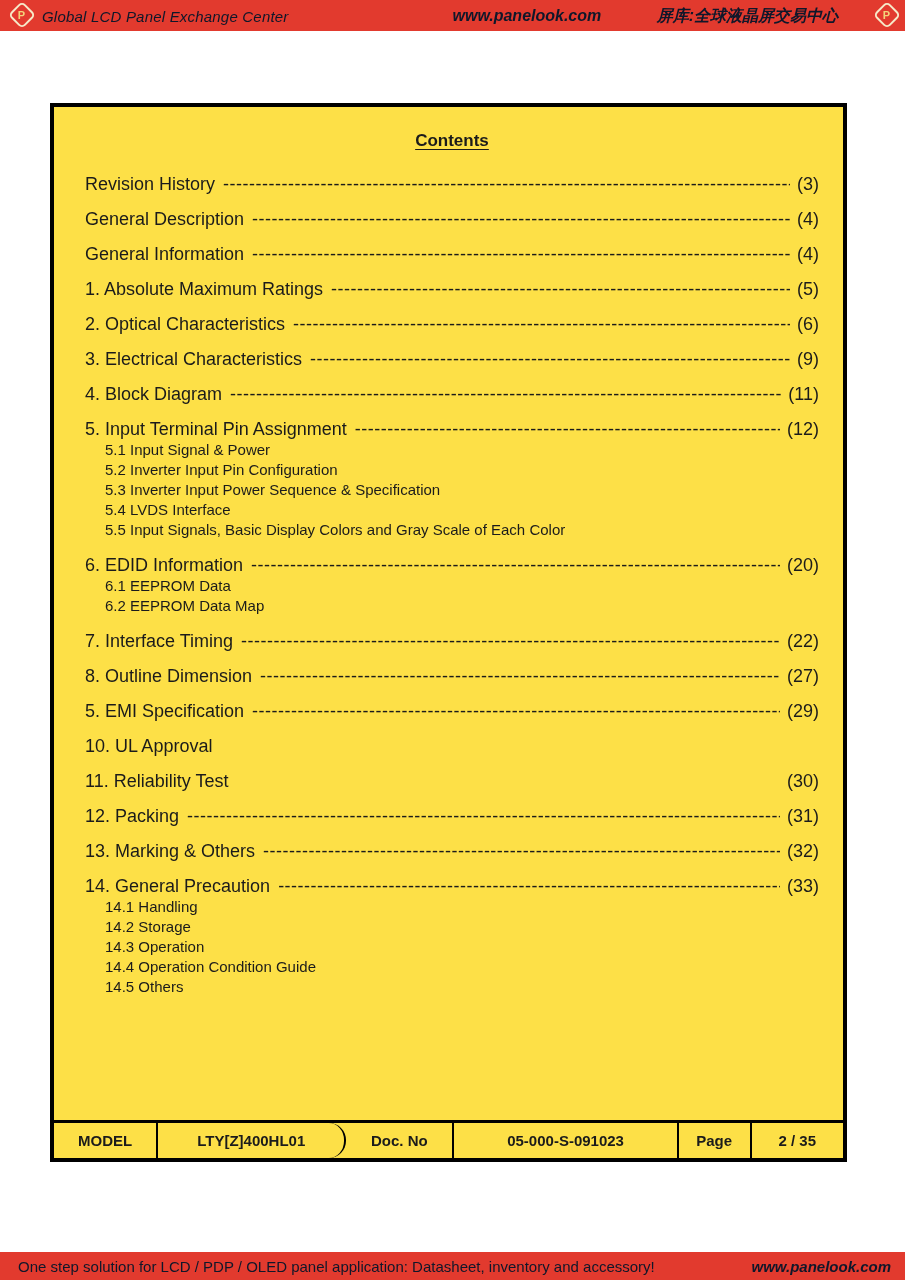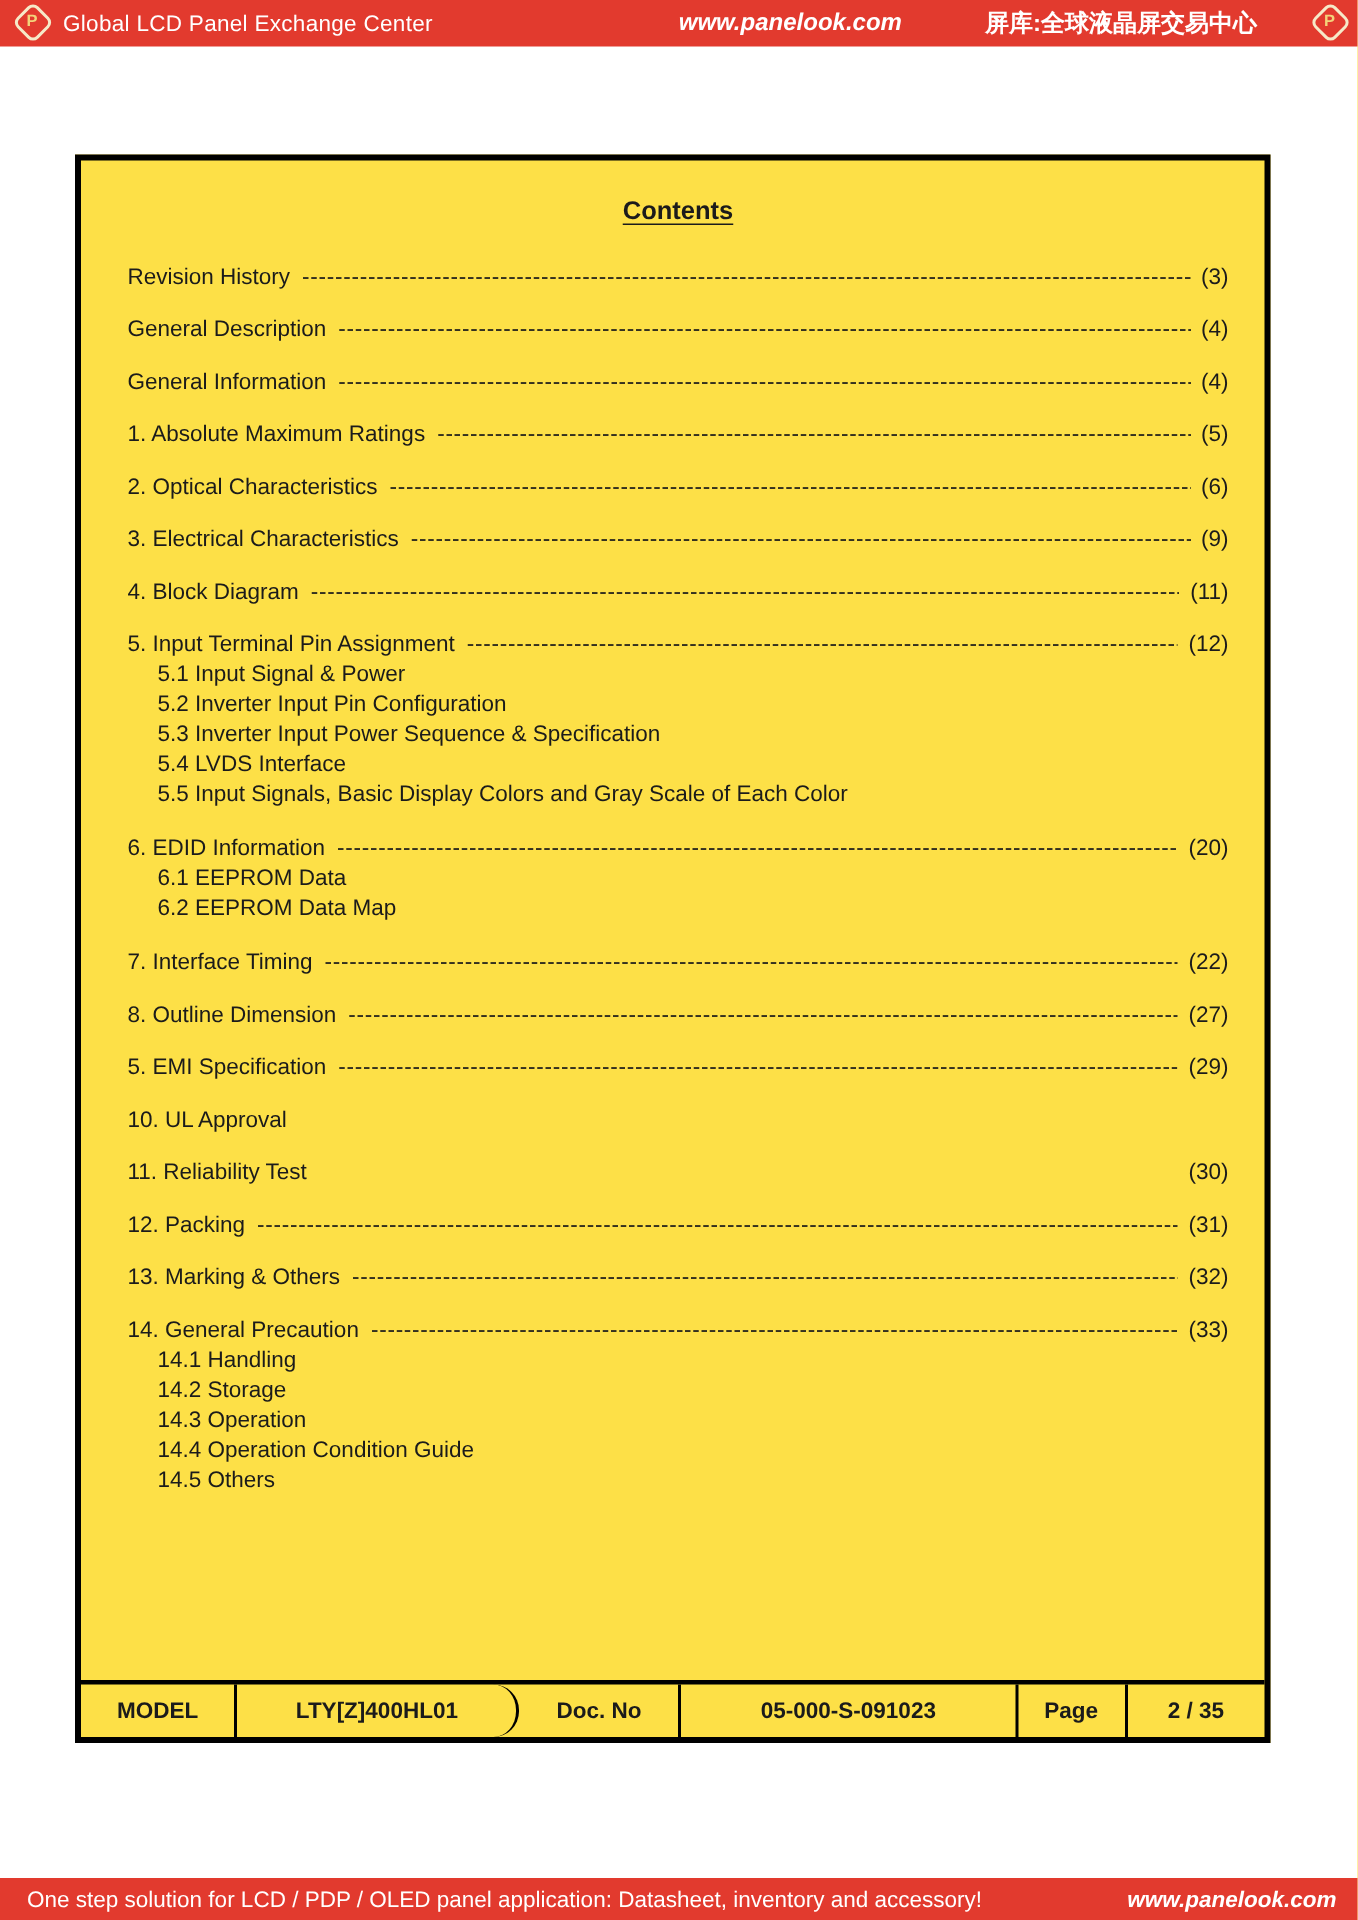--- a/index.html
+++ b/index.html
@@ -9,21 +9,21 @@
     background: #ffffff;
     font-family: "Liberation Sans", sans-serif;
     color: #1b1b1b;
   }
 
   
   .topbar {
     position: absolute; left: 0; top: 0; width: 905px; height: 31px;
     background: #e23a2e;
   }
-  .topbar .bar-item { position: absolute; top: 50%; transform: translateY(-50%); color: #ffffff; white-space: nowrap; }
+  .topbar .bar-item { position: absolute; top: 50%; transform: translateY(-50%); color: #0f172a; white-space: nowrap; font-style: italic; }
   .brand-text { left: 42px; font-size: 15px; letter-spacing: 0.2px; }
   .center-url { left: 50%; transform: translate(-50%, -50%); font-size: 16px; font-style: italic; font-weight: bold; }
   .cn-text { right: 67px; font-size: 16px; font-weight: bold; }
 
   .logo {
     position: absolute; top: 5px; width: 20px; height: 20px;
     border: 2px solid #f6e9c8; border-radius: 5px;
     transform: rotate(45deg);
     display: flex; align-items: center; justify-content: center;
   }
@@ -32,40 +32,40 @@
   .logo span {
     transform: rotate(-45deg);
     color: #f3d37a; font-weight: bold; font-size: 11px; line-height: 1;
   }
 
   .bottombar {
     position: absolute; left: 0; top: 1252px; width: 905px; height: 28px;
     background: #e23a2e;
     display: flex; align-items: center; justify-content: space-between;
     padding: 0 14px 0 18px;
-    color: #ffffff; font-size: 15px; white-space: nowrap;
+    color: #0f172a; font-size: 15px; white-space: nowrap;
   }
   .bottombar .foot-url { font-style: italic; font-weight: bold; margin-left: 10px; }
 
   
   .page-box {
     position: absolute; left: 50px; top: 103px; width: 797px; height: 1059px;
     border: 4px solid #000;
     background: #fde047;
     display: flex; flex-direction: column;
   }
   .toc-area { flex: 1; padding: 24px 24px 0 31px; overflow: hidden; }
   .contents-title {
     text-align: center; font-weight: bold; font-size: 17px;
     text-decoration: underline; text-underline-offset: 3px;
   }
   .toc-list { margin-top: 24px; }
   .toc-row {
     display: flex; align-items: baseline;
-    margin-top: 16px; font-size: 15px; line-height: 19px;
+    margin-top: 16px; font-size: 18px; line-height: 19px;
   }
   .toc-label { white-space: nowrap; }
   .toc-leader {
     flex: 1; overflow: hidden; white-space: nowrap;
     margin: 0 7px 0 8px; letter-spacing: 0.5px;
   }
   .toc-page { white-space: nowrap; }
   .toc-subs { margin-left: 20px; margin-top: 1px; }
   .toc-sub { font-size: 15px; line-height: 20px; white-space: nowrap; }
 

